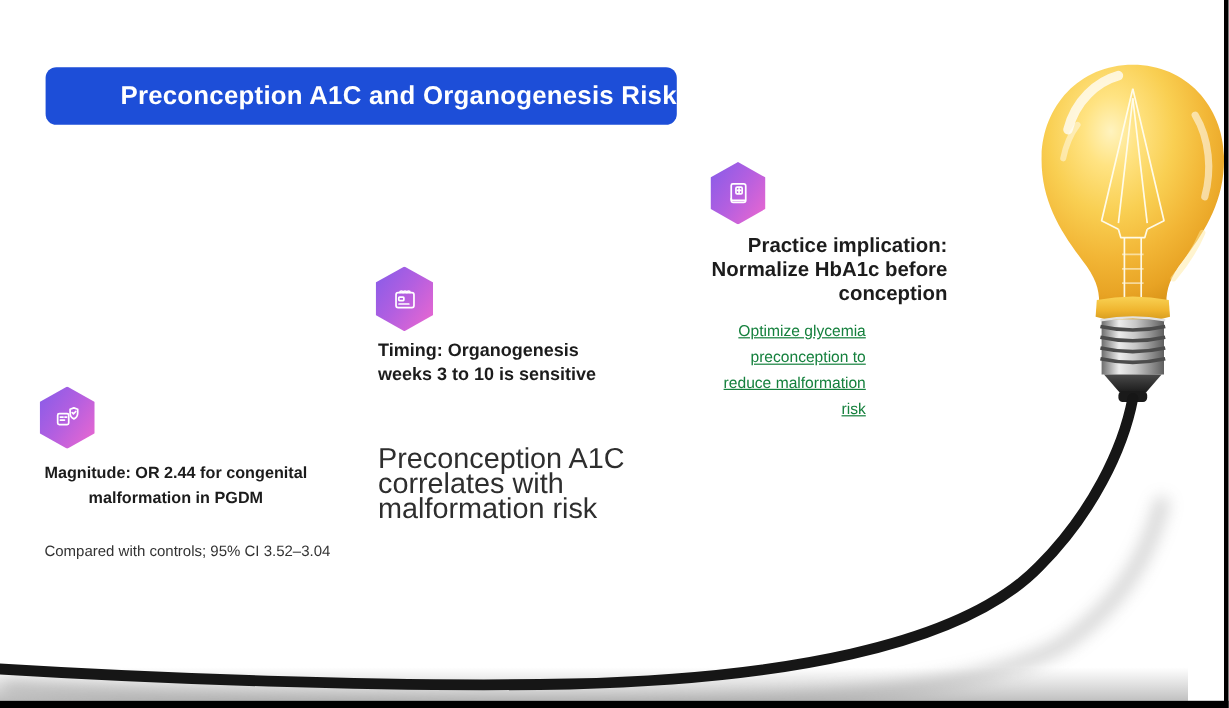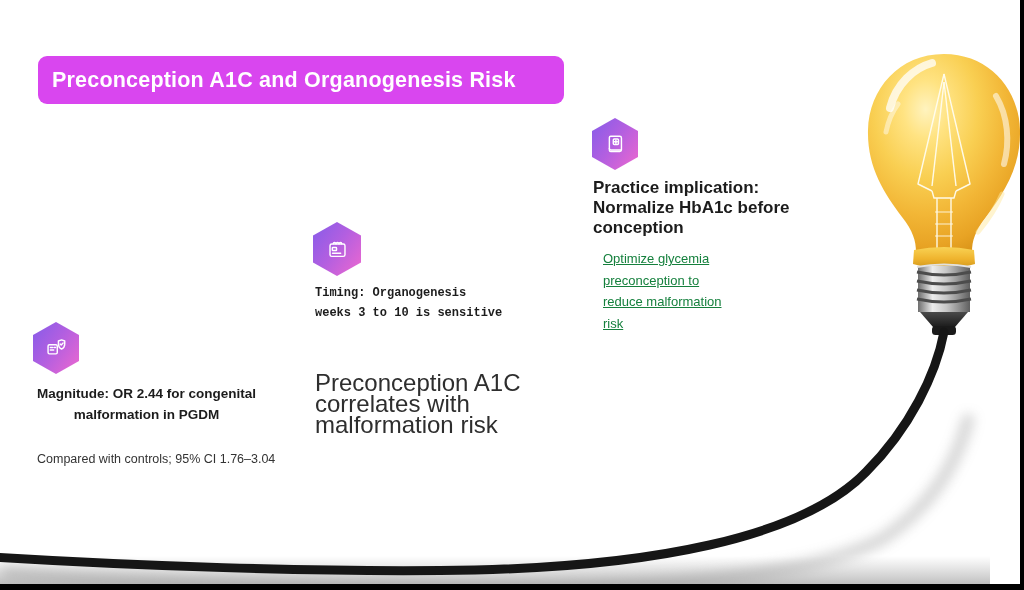--- a/index.html
+++ b/index.html
@@ -9,24 +9,25 @@
     position: relative;
     width: 1024px; height: 590px;
     background: #ffffff;
     overflow: hidden;
   }
 
   
   .title-banner {
     position: absolute; left: 38px; top: 56px;
     width: 526px; height: 48px;
-    background: #d946ef;
+    background: #1d4ed8;
     border-radius: 9px;
     display: flex; align-items: center;
     padding-left: 14px;
+    justify-content: flex-end;
   }
   .title-banner .title-text {
     color: #ffffff;
     font-size: 21.5px;
     font-weight: 600;
     letter-spacing: 0.2px;
     white-space: nowrap;
   }
 
   
@@ -51,24 +52,24 @@
     color: #333333;
     white-space: pre-line;
   }
 
   #item-magnitude { left: 33px; top: 322px; width: 280px; height: 160px; text-align: center; }
   #item-magnitude .item-heading { left: 4px; top: 61px; font-size: 13.5px; line-height: 21px; }
   #item-magnitude .item-body    { left: 4px; top: 129px; font-size: 12.5px; line-height: 17px; }
 
   #item-timing { left: 313px; top: 222px; width: 260px; height: 220px; }
   #item-timing .hexagon { width: 48px; height: 54px; }
-  #item-timing .item-heading { left: 2px; top: 61px; font-size: 12px; line-height: 20px; font-family: Liberation Mono, monospace; }
+  #item-timing .item-heading { left: 2px; top: 61px; font-size: 15px; line-height: 20px; }
   #item-timing .item-body    { left: 2px; top: 150px; font-size: 24px; line-height: 21px; color: #2e2e2e; }
 
-  #item-practice { left: 592px; top: 118px; width: 240px; height: 230px; }
+  #item-practice { left: 592px; top: 135px; width: 240px; height: 230px; text-align: right; }
   #item-practice .item-heading { left: 1px; top: 60px; font-size: 17px; line-height: 20px; }
   #item-practice .item-body    { left: 11px; top: 130px; font-size: 13px; line-height: 21.5px; color: #15803d; text-decoration: underline; }
 
   
   #bulb-svg {
     position: absolute; left: 862px; top: 36px;
     width: 162px; height: 300px;
   }
   #cord-svg {
     position: absolute; left: 0; top: 0;
@@ -93,21 +94,21 @@
     <div class="hexagon">
       <svg viewBox="0 0 24 24" fill="none" stroke="#ffffff" stroke-width="1.5" stroke-linecap="round" stroke-linejoin="round">
         <rect x="3.2" y="8" width="9.6" height="9.6" rx="1.4"></rect>
         <path d="M5.5 11h2.4M5.5 13.6h3.6M9.5 11h1.5"></path>
         <path d="M14 4.2 L17.3 3 L20.6 4.2 V7.4 C20.6 10 19 11.8 17.3 12.6 C15.6 11.8 14 10 14 7.4 Z"></path>
         <path d="M15.8 7.2 l1.1 1.1 l2 -2.1"></path>
       </svg>
     </div>
     <div class="item-heading">Magnitude: OR 2.44 for congenital
 malformation in PGDM</div>
-    <div class="item-body">Compared with controls; 95% CI 1.76–3.04</div>
+    <div class="item-body">Compared with controls; 95% CI 3.52–3.04</div>
   </div>
 
   <div class="info-item" id="item-timing">
     <div class="hexagon">
       <svg viewBox="0 0 24 24" fill="none" stroke="#ffffff" stroke-width="1.5" stroke-linecap="round" stroke-linejoin="round">
         <rect x="4.2" y="6.2" width="15.6" height="13" rx="1.8"></rect>
         <path d="M7.6 6 a1.3 1.3 0 0 1 2.6 0 M10.7 6 a1.3 1.3 0 0 1 2.6 0 M13.8 6 a1.3 1.3 0 0 1 2.6 0"></path>
         <rect x="6.6" y="10" width="4.4" height="3" rx="0.6"></rect>
         <path d="M6.8 16 h8.5"></path>
       </svg>

